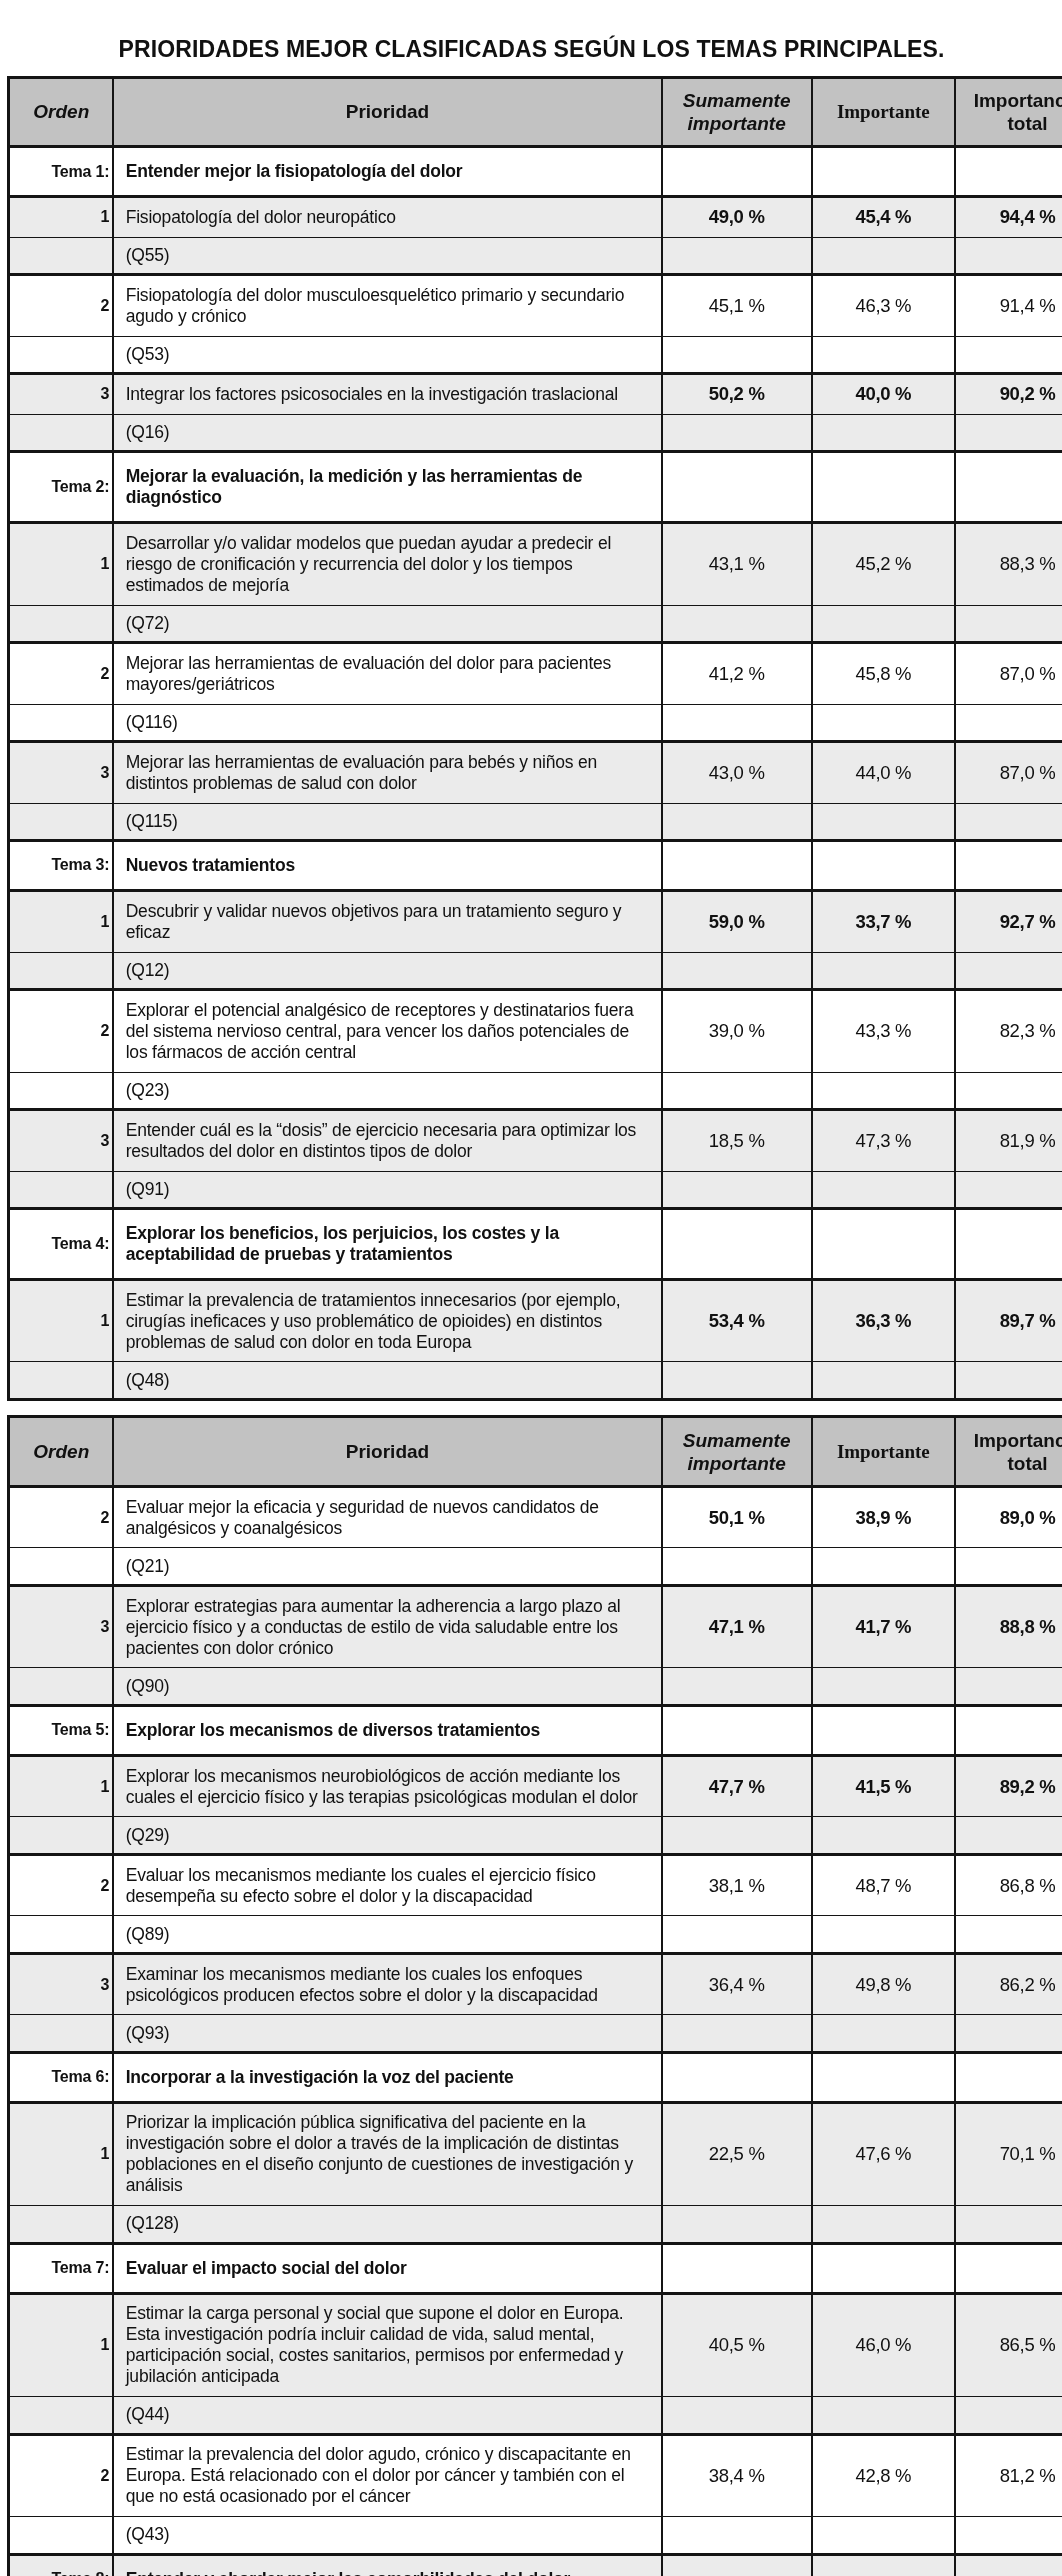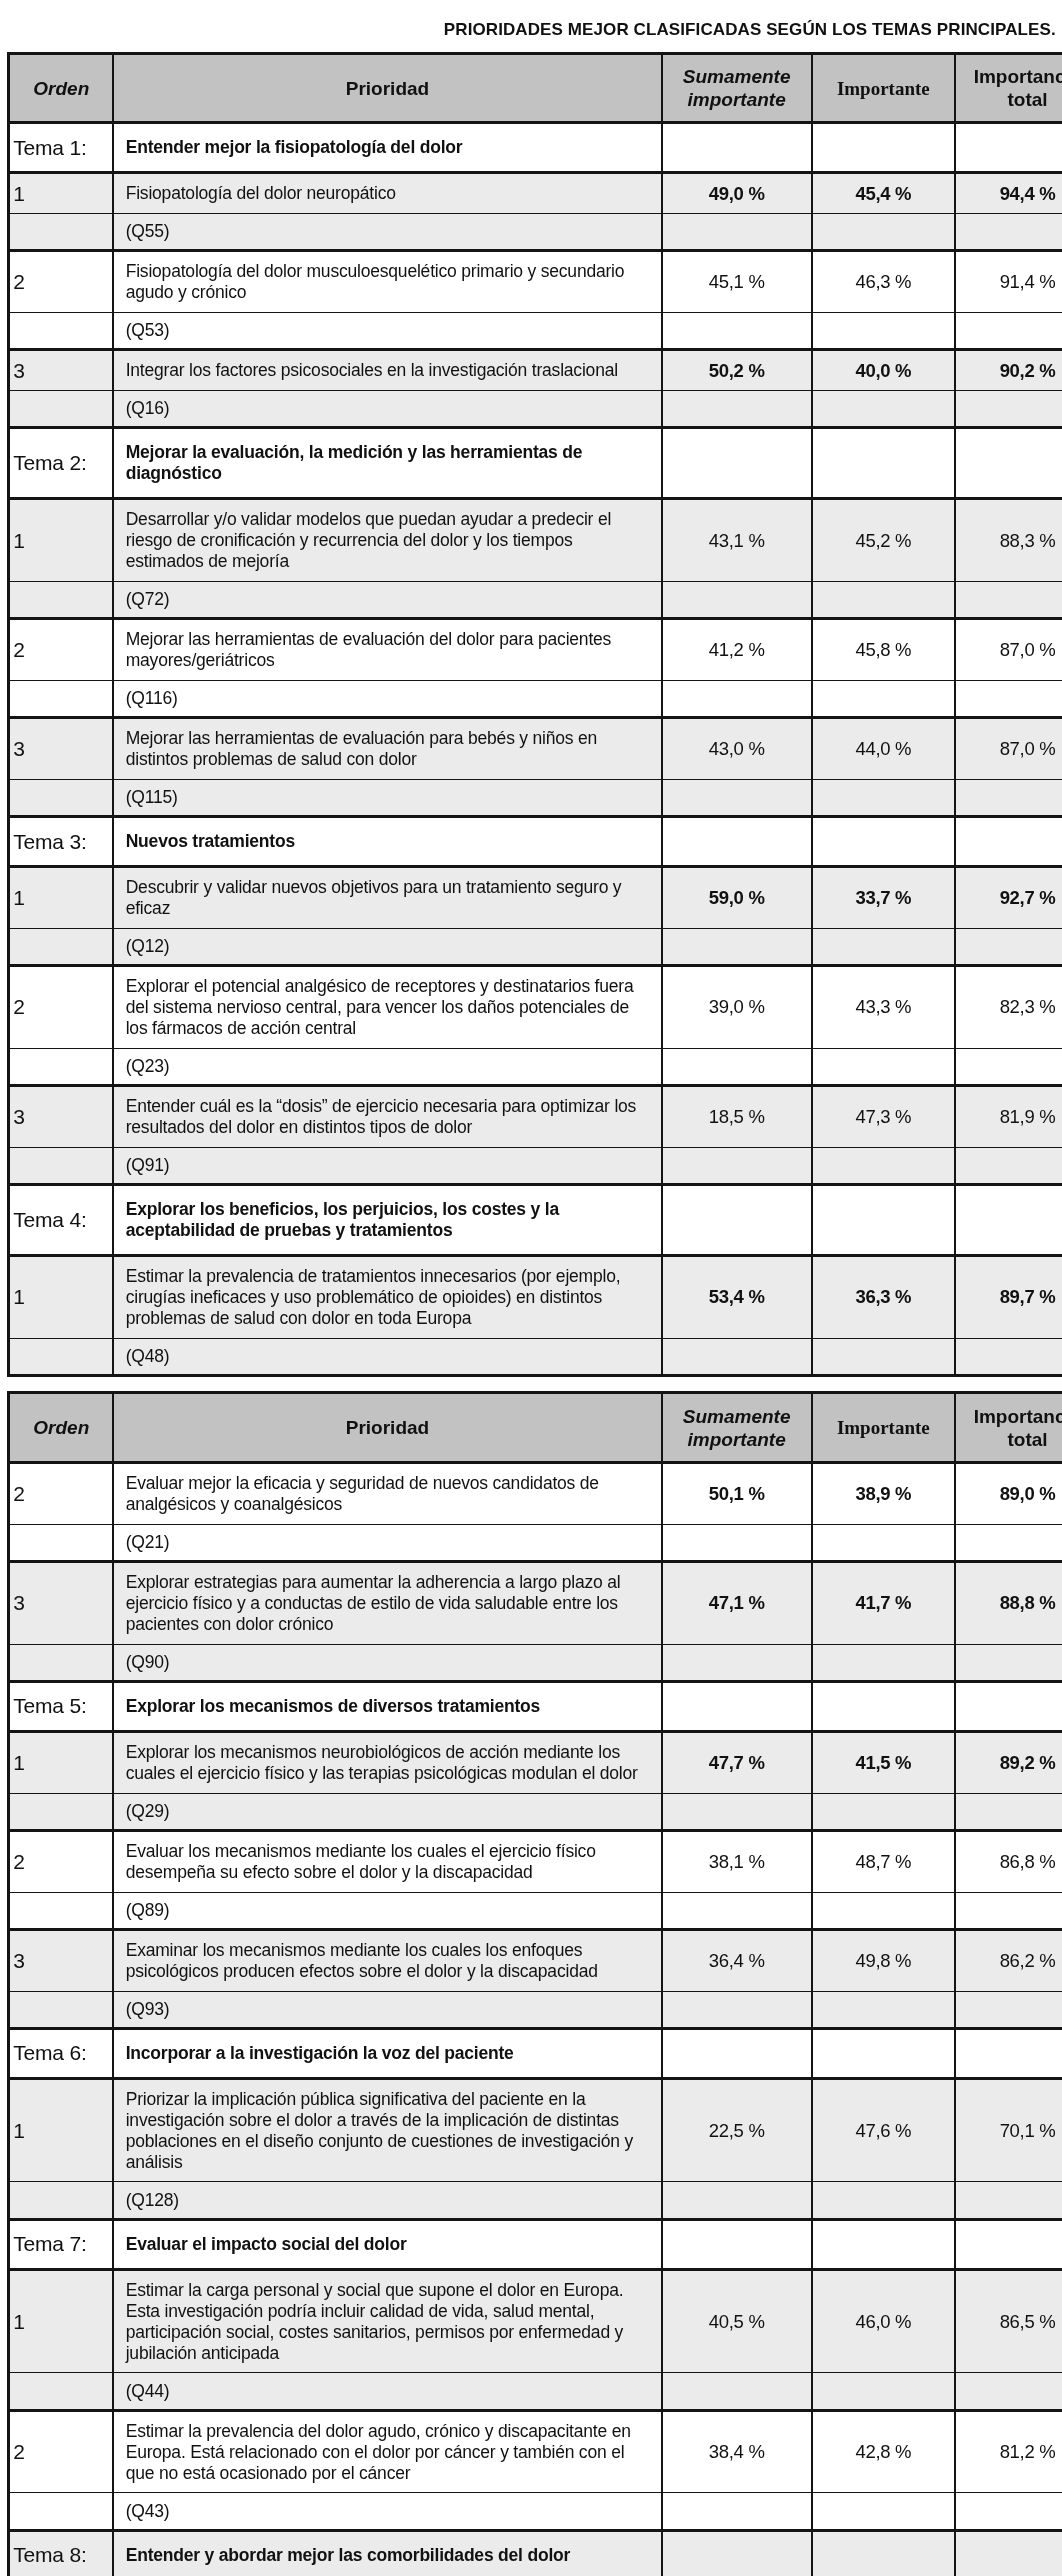--- a/index.html
+++ b/index.html
@@ -11,26 +11,26 @@
   }
   .page{padding:14.4px 7.2px 6.2px 7.2px;}
   .title{
     text-align:center;
     font-weight:700;
     font-size:21.6px;
     line-height:1.25;
     letter-spacing:0.3px;
   }
   .subtitle{
-    text-align:right;
+    text-align:center;
     font-weight:700;
-    font-size:17px;
+    font-size:23px;
     line-height:1.3;
     letter-spacing:0.1px;
-    margin-top:5px;
+    margin-top:21px;
   }
   table.ptable{
     border-collapse:collapse;
     table-layout:fixed;
     width:1048px;
     margin:10.3px auto 0 auto;
     border:3.6px solid #141414;
     background:#ffffff;
   }
   table.ptable.second{margin-top:14.4px;}
@@ -54,25 +54,26 @@
     font-size:19px;
     line-height:23px;
     padding:10.3px 4.1px;
     border-bottom:3.1px solid #141414;
   }
   tr.r-group td{border-top:3.6px solid #141414;}
   tr.r-q td{border-top:1.5px solid #141414;}
   tr.shaded td{background:#ebebeb;}
 
   .c-orden{
-    text-align:left;
-    font-size:21px;
+    text-align:right;
+    font-size:16px;
     letter-spacing:-0.2px;
     padding:5.2px 3.1px;
     white-space:nowrap;
+    font-weight:bold;
   }
   .c-text{
     text-align:left;
     font-size:17.5px;
     line-height:21px;
     letter-spacing:-0.2px;
     padding:8.8px 14.4px 8.8px 11.3px;
   }
   tr.r-q .c-text{padding:7.2px 11.3px;}
   tr.r-tema .c-text{padding:13px 11.3px;font-weight:bold;}

